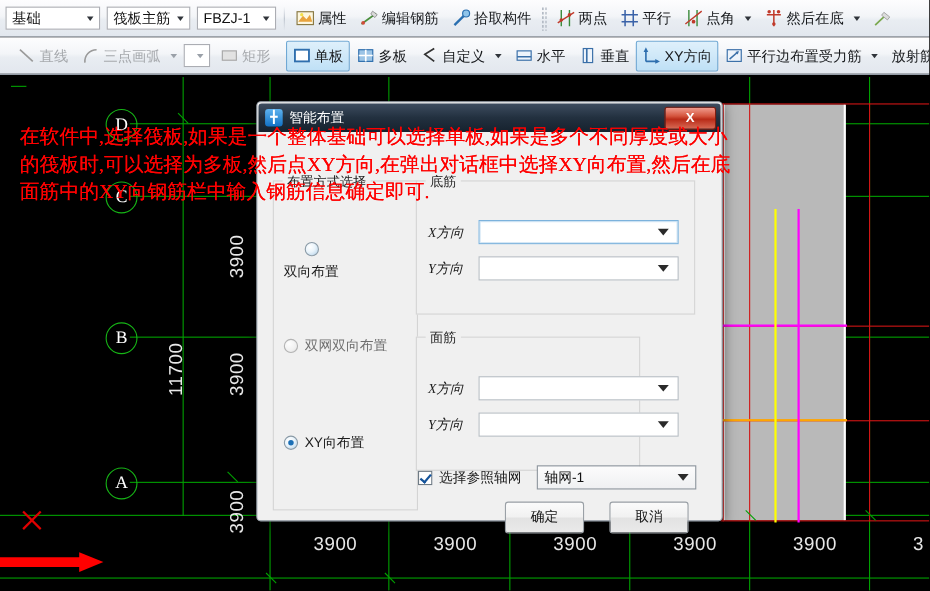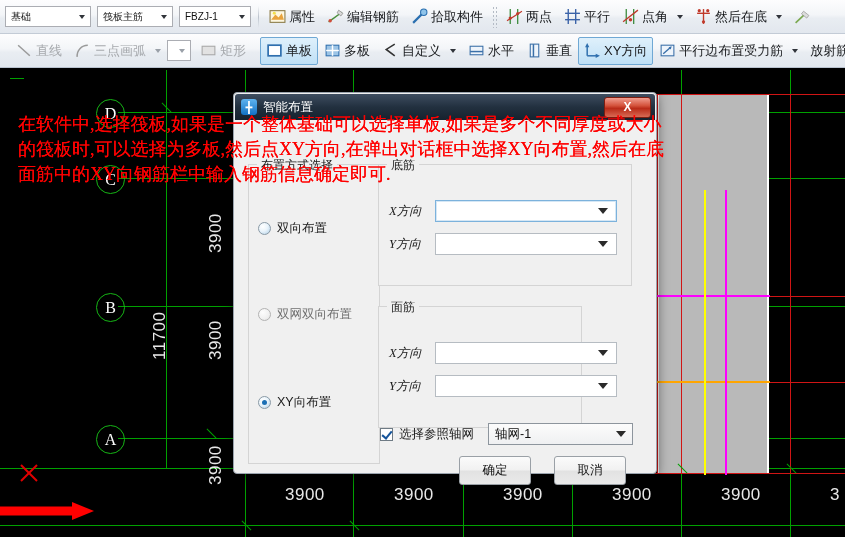--- a/index.html
+++ b/index.html
@@ -40,21 +40,21 @@
     width:0;height:0;margin-left:3px;
     border-left:3.5px solid transparent;border-right:3.5px solid transparent;
     border-top:4px solid #30343a;
   }
   .caret.dim{border-top-color:#9aa0a8;}
 
   
   .tcombo{
     display:inline-flex;align-items:center;justify-content:space-between;
     height:21px;background:#fff;border:1px solid #abadb3;
-    margin:0 3px;padding:0 3px 0 5px;font-size:10px;color:#111;
+    margin:0 3px;padding:0 3px 0 5px;font-size:13px;color:#111;
     box-sizing:border-box;
   }
   .tcombo .cval{overflow:hidden;text-overflow:ellipsis;}
   .tcombo .cbtn{
     width:14px;display:flex;align-items:center;justify-content:center;
   }
   .tcombo.empty{background:#fff;}
 
   
   .ico{width:17px;height:17px;display:inline-block;flex:0 0 auto;}
@@ -292,21 +292,21 @@
       <span class="winicon">╋</span>
       <span class="tlabel">智能布置</span>
       <span class="closebtn">X</span>
     </div>
 
     <div id="dlgbody">
 
       <div class="grp" style="left:14px;top:44px;width:132px;height:300px;">
         <span class="grplabel">布置方式选择</span>
       </div>
-      <div class="radio" style="left:24px;top:100px;">
+      <div class="radio" style="left:24px;top:100px;flex-direction:column;">
         <span class="rbox"></span>
         <span>双向布置</span>
       </div>
       <div class="radio off" style="left:24px;top:186px;">
         <span class="rbox"></span>
         <span>双网双向布置</span>
       </div>
       <div class="radio sel" style="left:24px;top:274px;">
         <span class="rbox"></span>
         <span>XY向布置</span>

